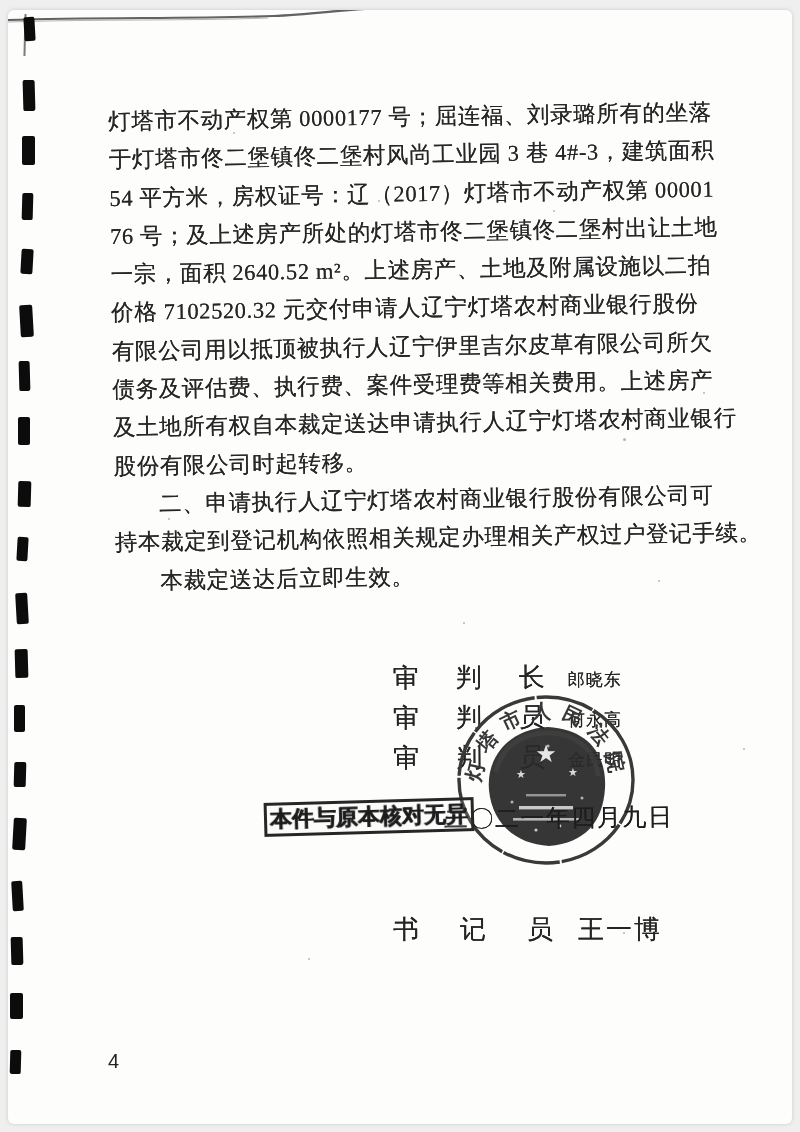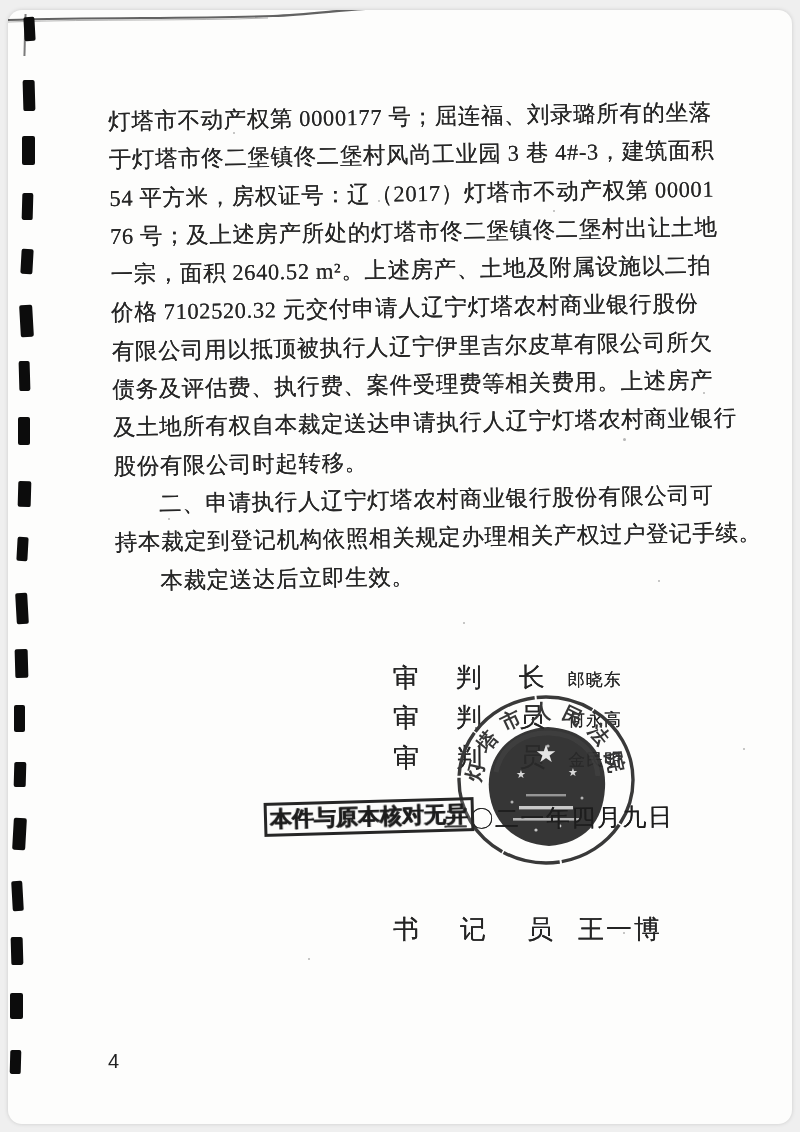--- a/index.html
+++ b/index.html
@@ -7,21 +7,21 @@
     width:800px;height:1132px;
     background:#efefef;
     font-family:"Liberation Serif","DejaVu Serif",serif;
     position:relative;overflow:hidden;
   }
   .stage{position:absolute;inset:0;}
   .page{
     position:absolute;left:8px;top:10px;right:8px;bottom:8px;
     background:#fdfdfc;
     box-shadow:0 0 4px rgba(0,0,0,.15);
-    border-radius:14px;
+    border-radius:6px;
   }
   
   .top-edge{position:absolute;left:0;top:0;width:420px;height:34px;pointer-events:none;}
   
   .binding-mark{
     position:absolute;background:#0c0c0c;border-radius:2px;
   }
   
   .body-text{
     position:absolute;left:100px;top:96px;width:640px;

